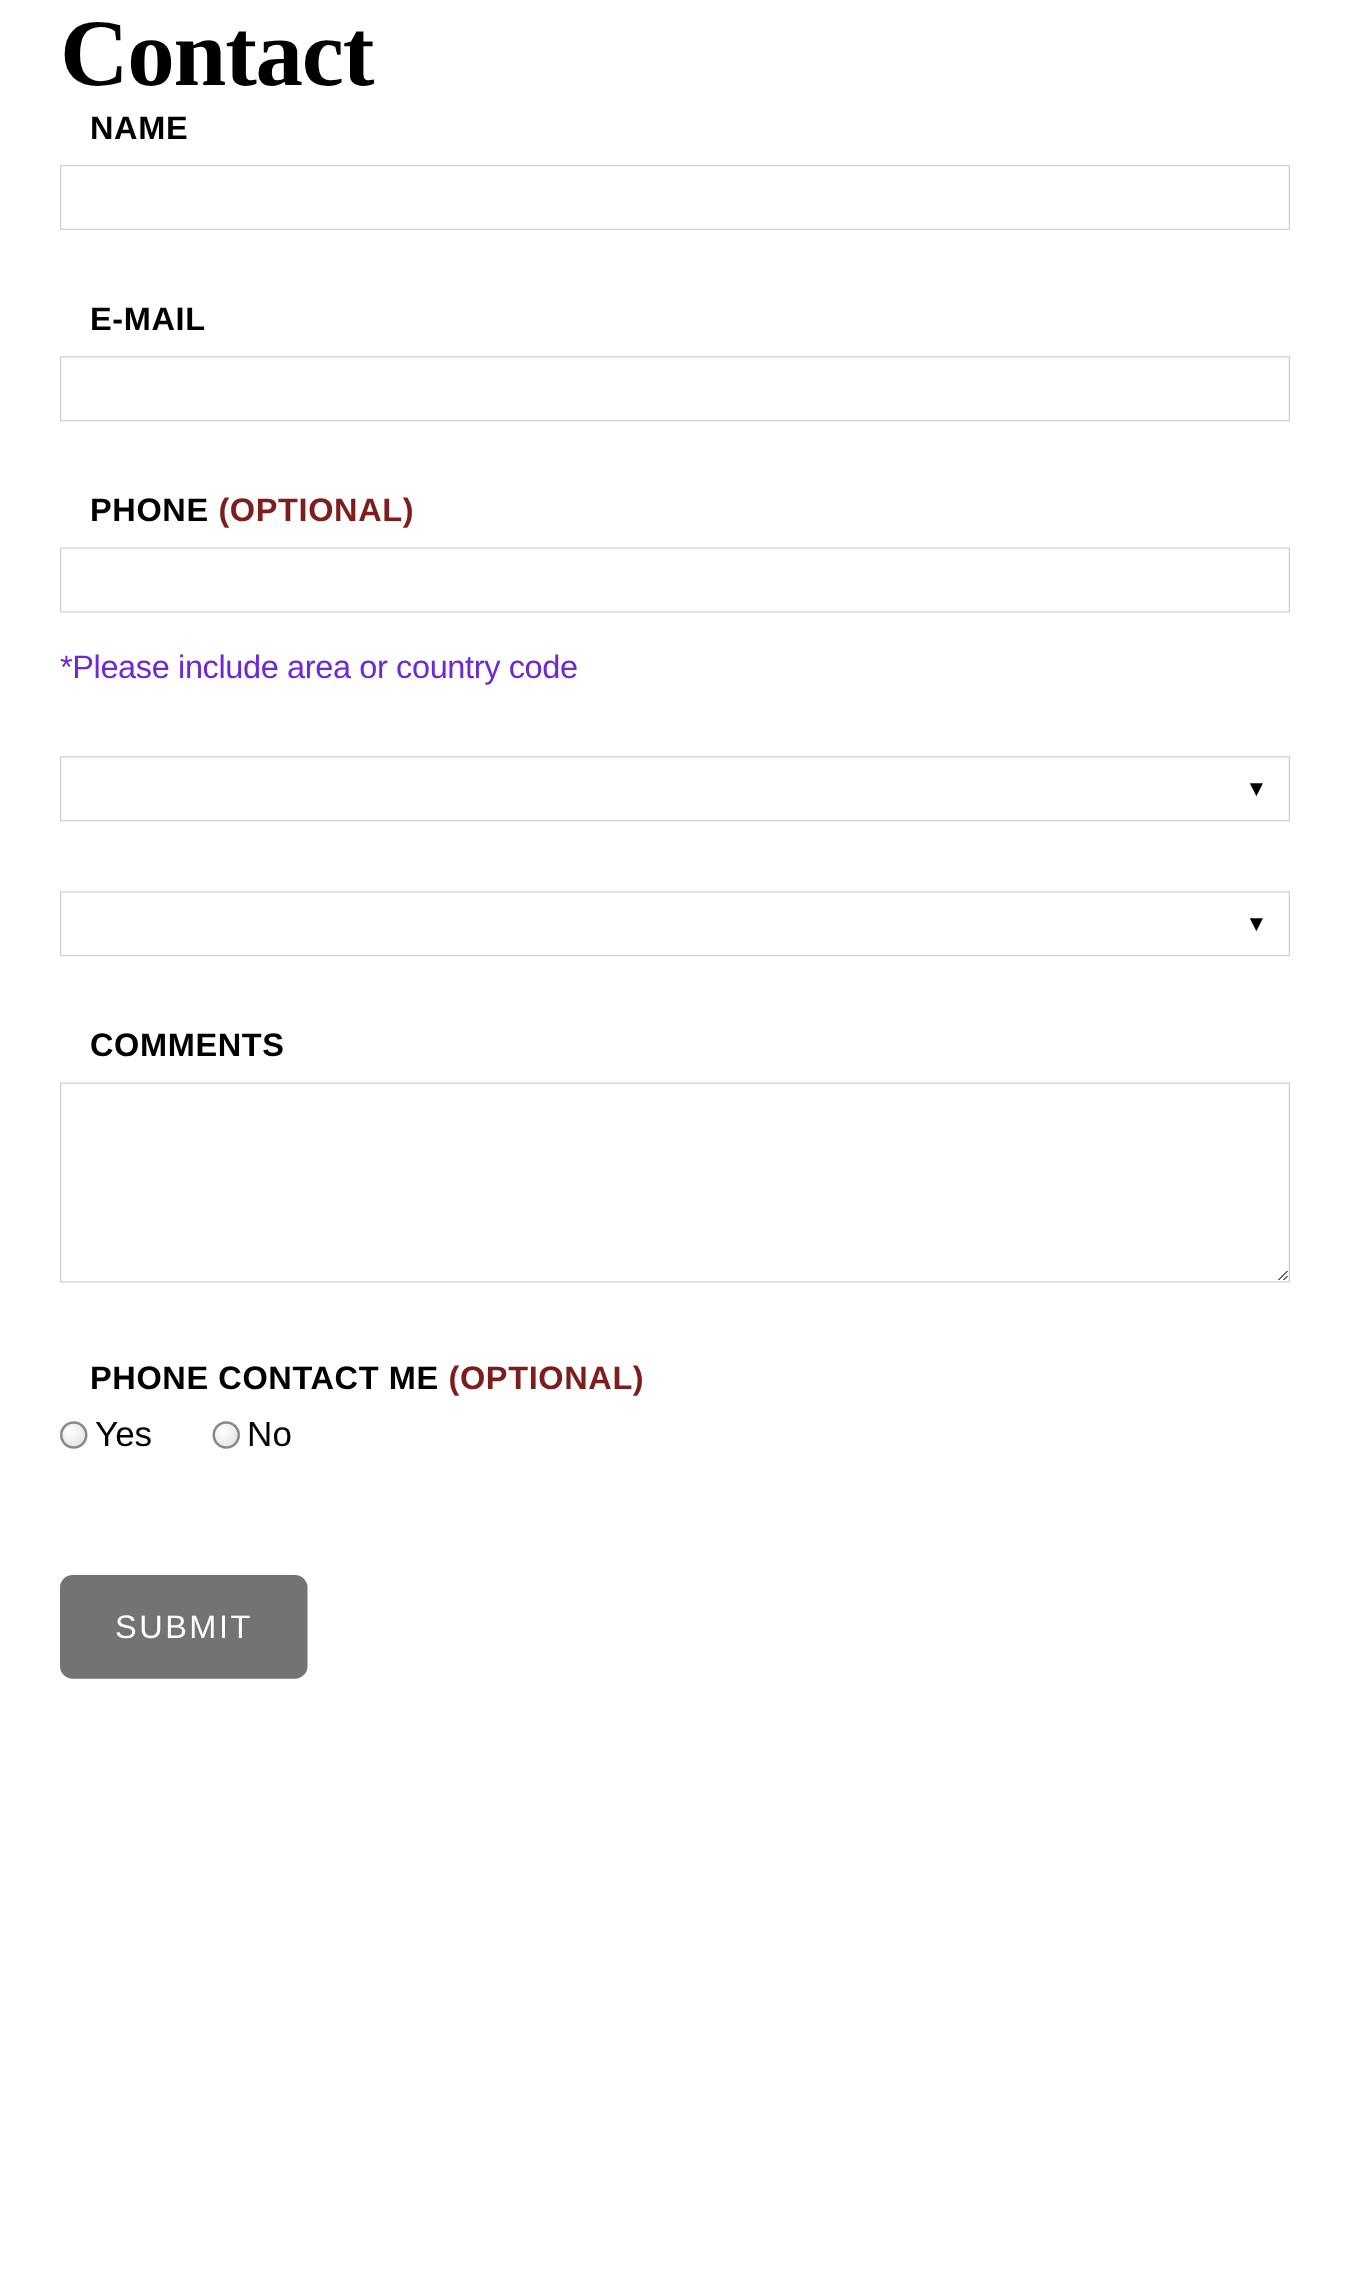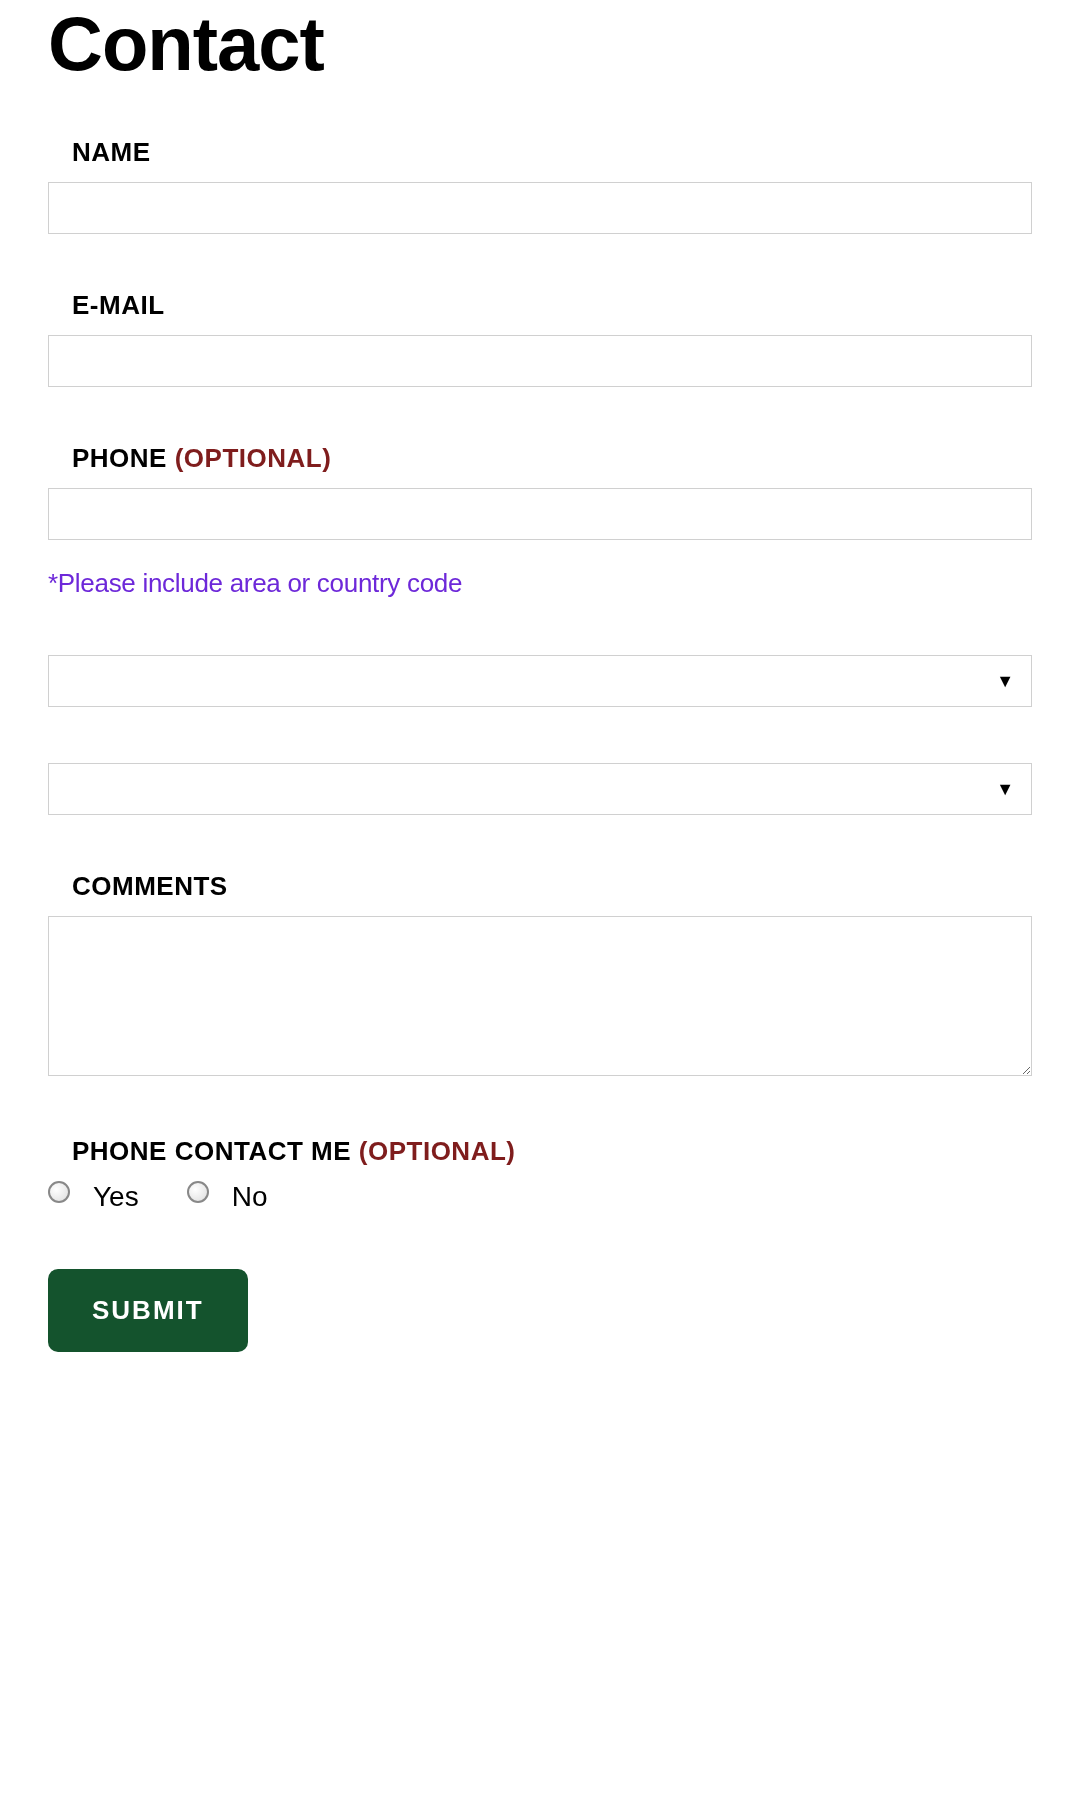--- a/index.html
+++ b/index.html
@@ -14,22 +14,22 @@
       width: 1080px;
     }
     .container {
       padding: 0 48px 48px 48px;
     }
     h1 {
       font-size: 76px;
       font-weight: 900;
       color: #000;
       letter-spacing: -1px;
-      margin-bottom: 50px;
-      font-stretch: condensed;
+      font-stretch: condensed;
+      font-family: Liberation Serif, serif;
     }
     .form-group {
       margin-bottom: 56px;
     }
     .form-label {
       display: block;
       font-size: 26px;
       font-weight: 700;
       color: #000;
       letter-spacing: 0.5px;
@@ -95,21 +95,22 @@
       font-stretch: condensed;
       letter-spacing: -0.3px;
     }
     .radio-group {
       display: flex;
       gap: 48px;
       margin-top: 6px;
     }
     .radio-item {
       display: flex;
-      gap: 23px;
+      align-items: center;
+      gap: 6px;
     }
     .radio-input {
       width: 22px;
       height: 22px;
       border: 2px solid #888;
       border-radius: 50%;
       background: radial-gradient(circle at 35% 35%, #fff 0%, #ddd 100%);
       -webkit-appearance: none;
       -moz-appearance: none;
       appearance: none;
@@ -118,30 +119,31 @@
     }
     .radio-input:checked {
       background: radial-gradient(circle, #333 0%, #333 35%, #fff 40%, #ddd 100%);
     }
     .radio-label {
       font-size: 28px;
       color: #000;
       font-stretch: condensed;
     }
     .submit-button {
-      background: #14532d;
+      background: #737373;
       color: #fff;
       border: none;
       border-radius: 10px;
       padding: 26px 44px;
       font-size: 26px;
-      font-weight: 700;
+      font-weight: 400;
       letter-spacing: 2px;
       cursor: pointer;
       font-stretch: condensed;
+      margin-top: 40px;
     }
   </style>
 </head>
 <body>
 
 <div class="container">
 
   <h1>Contact</h1>
 
   <div class="form-group">

